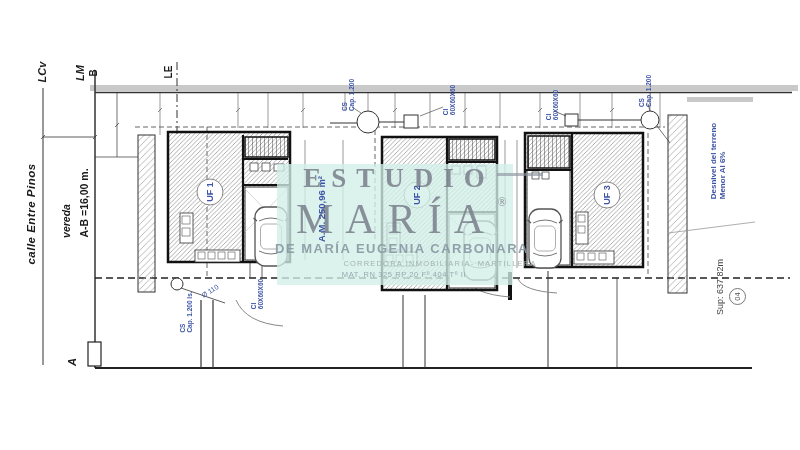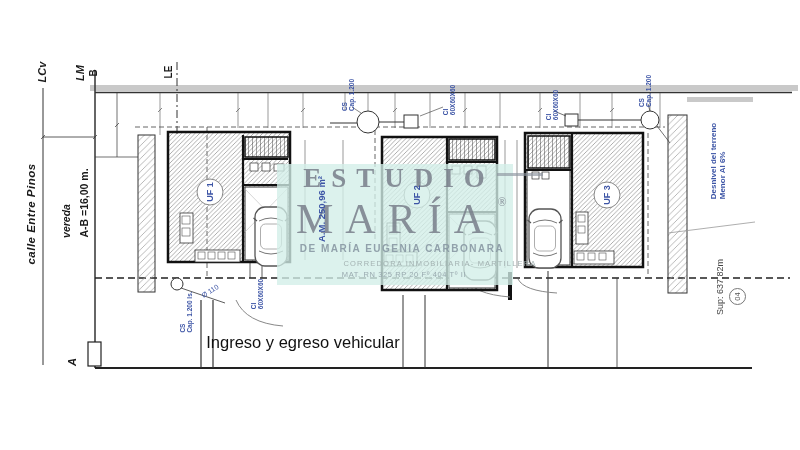--- a/index.html
+++ b/index.html
@@ -200,35 +200,34 @@
     <path d="M181,288 L225,303" fill="none" stroke-width="0.8"></path>
   </g>
 </svg>
 
 <div>
   <div id="wm-teal"></div>
   <div id="wm-dash"></div>
   <div class="wm" style="left:399px;top:178px;font-size:27px;letter-spacing:10px;color:rgba(120,126,137,.85);font-weight:bold;">ESTUDIO</div>
   <div class="wm" style="left:396px;top:219px;font-size:42px;letter-spacing:12px;color:rgba(120,126,137,.85);">MARÍA</div>
   <div class="wm" style="left:502px;top:202px;font-size:12px;color:rgba(120,126,137,.85);">®</div>
-  <div class="wm wm-sans" style="left:402px;top:248px;font-size:10px;font-weight:bold;letter-spacing:1.5px;color:rgba(136,152,163,.9);">DE MARÍA EUGENIA CARBONARA</div>
+  <div class="wm wm-sans" style="left:402px;top:248px;font-size:13px;font-weight:bold;letter-spacing:1.5px;color:rgba(136,152,163,.9);">DE MARÍA EUGENIA CARBONARA</div>
   <div class="wm wm-sans" style="left:396px;top:263px;font-size:7.5px;letter-spacing:1.2px;color:rgba(160,175,175,.95);margin-left:44px;">CORREDORA INMOBILIARIA- MARTILLERA</div>
   <div class="wm wm-sans" style="left:404px;top:274px;font-size:7.5px;letter-spacing:.6px;color:rgba(150,165,172,.95);">MAT. RN 325 RP 20 Fº 404 Tº II</div>
 </div>
 
 <div class="lab rot bi" style="left:42px;top:72px;font-size:11px;">LCv</div>
 <div class="lab rot bi" style="left:80px;top:73px;font-size:11px;">LM</div>
 <div class="lab rot b" style="left:93px;top:73px;font-size:10px;">B</div>
 <div class="lab rot b" style="left:168px;top:72px;font-size:10px;">LE</div>
 <div class="lab rot b" style="left:72px;top:362px;font-size:11px;font-style:italic;">A</div>
 <div class="lab rot bi" style="left:31px;top:214px;font-size:11.5px;letter-spacing:.5px;">calle Entre Pinos</div>
 <div class="lab rot bi" style="left:66px;top:221px;font-size:10.5px;">vereda</div>
 <div class="lab rot b" style="left:84px;top:203px;font-size:10.5px;">A-B =16,00 m.</div>
 
-<div class="lab" style="left:303px;top:342px;font-size:16.5px;color:#111;">Ingreso y egreso vehicular</div>
 <div class="lab rot blue" style="left:321px;top:209px;font-size:9.5px;font-weight:bold;">A.M. 250,96 m²</div>
 <div class="lab rot blue v2" style="left:719px;top:161px;font-size:8px;">
   <div>Desnivel del terreno</div>
   <div>Menor Al 6%</div>
 </div>
 <div class="lab rot" style="left:720px;top:287px;font-size:9px;color:#444;">Sup: 637,82m</div>
 <div id="sheet-circle">
   <span>04</span>
 </div>
 

